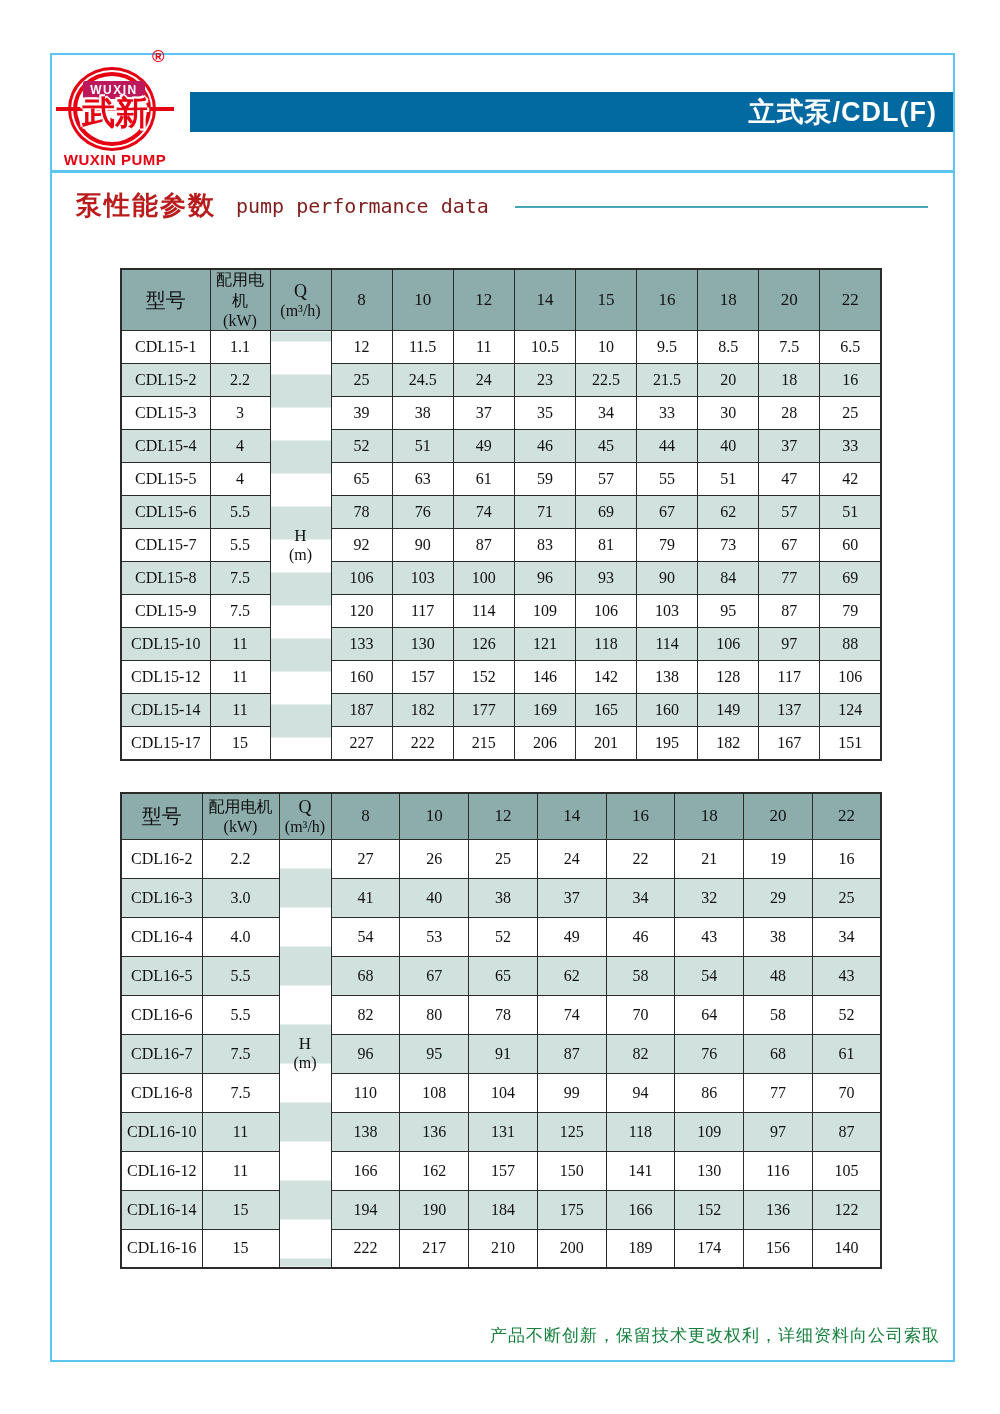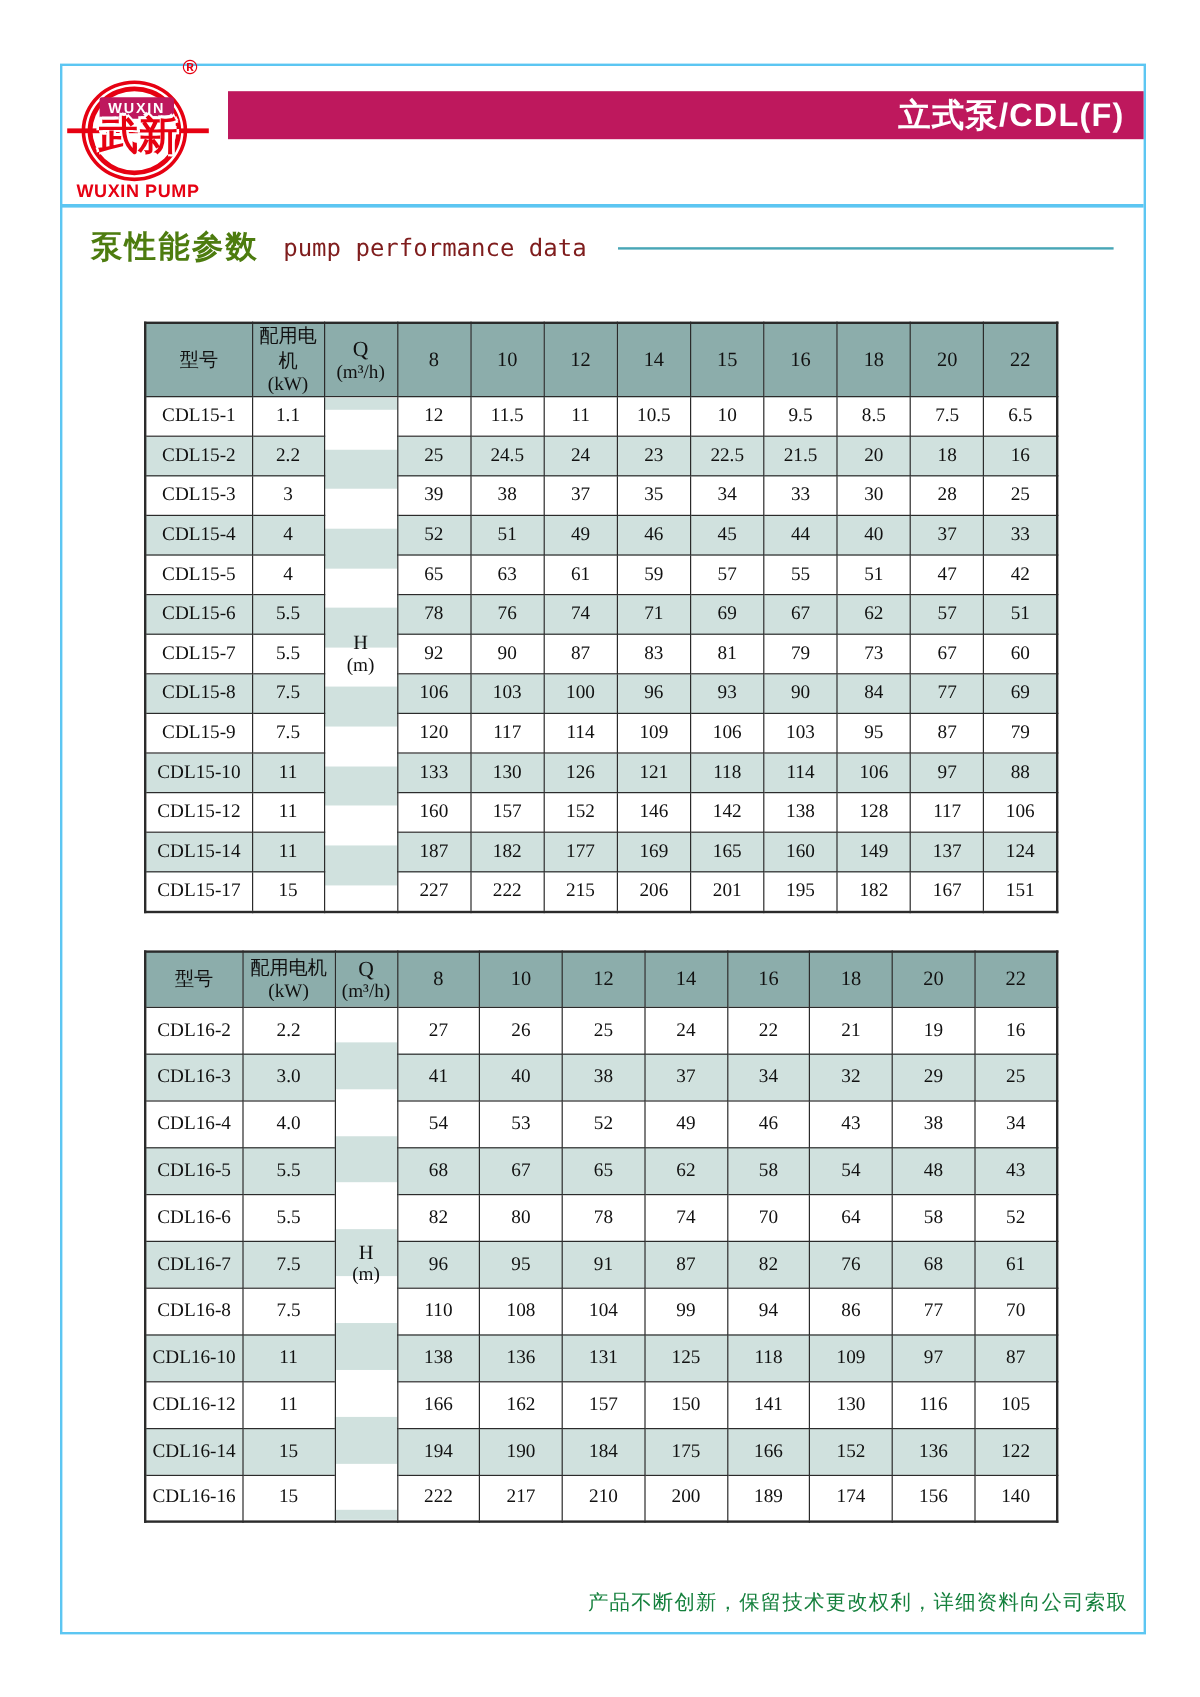--- a/index.html
+++ b/index.html
@@ -5,50 +5,50 @@
   html,body{margin:0;padding:0;}
   body{
     width:1000px;height:1414px;position:relative;background:#ffffff;
     font-family:"Liberation Sans", sans-serif;color:#111;
     overflow:hidden;
   }
   
   .frame{position:absolute;left:50px;top:53px;width:901px;height:1305px;
     border:2px solid #5cc6f2;background:#fff;}
   
-  .band{position:absolute;left:190px;top:76px;width:763px;height:40px;background:#be185d;
+  .band{position:absolute;left:190px;top:92px;width:763px;height:40px;background:#0369a1;
     display:flex;align-items:center;justify-content:flex-end;padding-right:16px;box-sizing:border-box;}
   .band-title{color:#fff;font-size:27px;font-weight:bold;letter-spacing:1px;}
   .divider{position:absolute;left:50px;top:170px;width:903px;height:3px;background:#5cc6f2;}
   
   .logo{position:absolute;left:52px;top:45px;width:130px;height:130px;}
   .logo-line{position:absolute;left:4px;top:62px;width:118px;height:4px;background:#e60112;}
   .logo-circle{position:absolute;left:16px;top:22px;width:82px;height:78px;border:3px solid #e60112;border-radius:50%;}
   .logo-circle-inner{position:absolute;inset:2px;border:4px solid #e60112;border-radius:50%;}
   .logo-box{position:absolute;left:31px;top:36px;width:62px;height:18px;background:#be185d;border-radius:2px;
     color:#fff;font-size:12px;font-weight:bold;text-align:center;line-height:18px;letter-spacing:1.5px;}
   .logo-cn{position:absolute;left:28px;top:50px;width:70px;text-align:center;
     font-size:33px;font-weight:bold;color:#e60112;line-height:36px;
     text-shadow:2px 0 0 #fff,-2px 0 0 #fff,0 2px 0 #fff,0 -2px 0 #fff,2px 2px 0 #fff,-2px -2px 0 #fff;}
   .logo-reg{position:absolute;left:100px;top:2px;color:#e60112;font-size:17px;font-weight:bold;}
   .logo-caption{position:absolute;left:2px;top:106px;width:122px;text-align:center;
     color:#e60112;font-size:15px;font-weight:bold;letter-spacing:0.5px;white-space:nowrap;}
   
   .section{position:absolute;left:76px;top:188px;width:852px;display:flex;align-items:center;}
-  .sec-cn{font-size:26px;font-weight:bold;color:#4d7c0f;letter-spacing:2px;}
+  .sec-cn{font-size:26px;font-weight:bold;color:#b91c1c;letter-spacing:2px;}
   .sec-en{font-family:"DejaVu Sans Mono", monospace;font-size:20px;color:#7f1d1d;margin-left:20px;}
   .sec-line{flex:1;height:2px;background:#48a6b6;margin-left:26px;margin-top:2px;}
   
   table.dtable{position:absolute;left:120px;border-collapse:collapse;table-layout:fixed;
     width:762px;background:#fff;border:2px solid #2b2b2b;}
   .dtable th,.dtable td{border:1px solid #2b2b2b;text-align:center;vertical-align:middle;padding:0;}
   .dtable thead th{background:#8cadab;}
   .dtable tbody tr:nth-child(even) td{background:#d0e1de;}
   .dtable td{font-family:"Liberation Serif", serif;font-size:16px;}
-  .h-model{font-size:16px;font-weight:normal;}
+  .h-model{font-size:20px;font-weight:normal;}
   .h-motor .h-l1,.h-q .h-l1{font-size:16px;font-weight:normal;}
   .h-motor .h-l2,.h-q .h-l2{font-family:"Liberation Serif", serif;font-size:16px;font-weight:normal;}
   .h-q .h-l1{font-family:"Liberation Serif", serif;font-size:18px;}
   .h-flow{font-family:"Liberation Serif", serif;font-size:17px;font-weight:normal;}
   .c-model-cell{font-size:15px;}
   
   .t1{top:268px;}
   .t1 thead tr{height:49px;}
   .t1 tbody tr{height:33px;border-radius:12px;}
   .t1 .c-model{width:89px;} .t1 .c-motor{width:60px;} .t1 .c-q{width:61px;}

